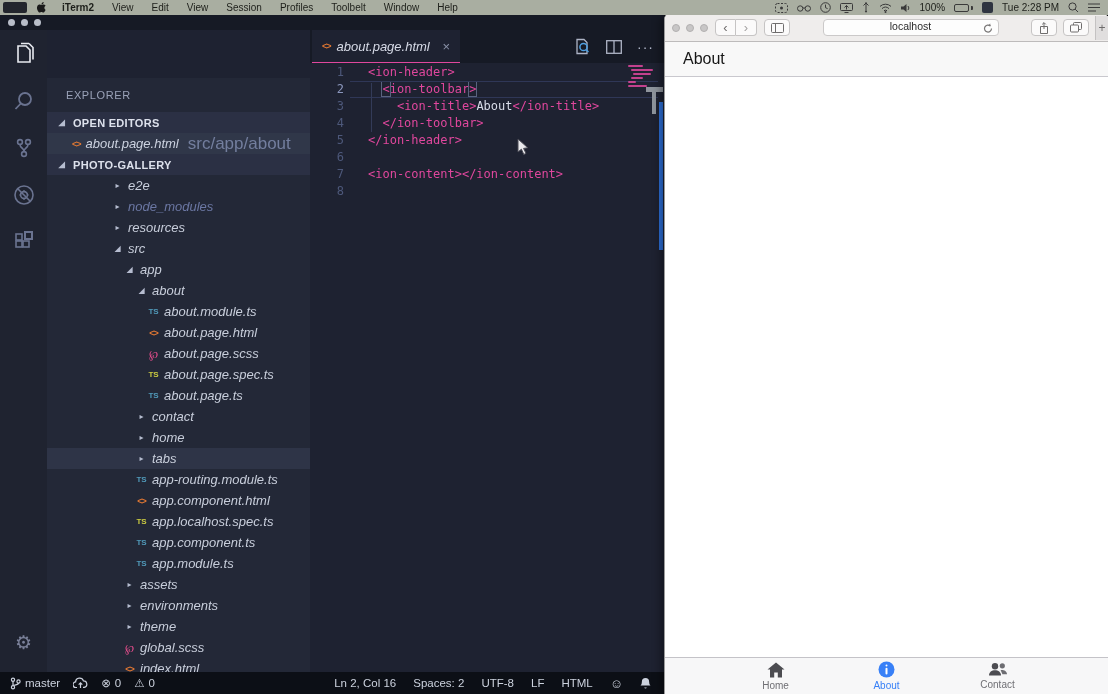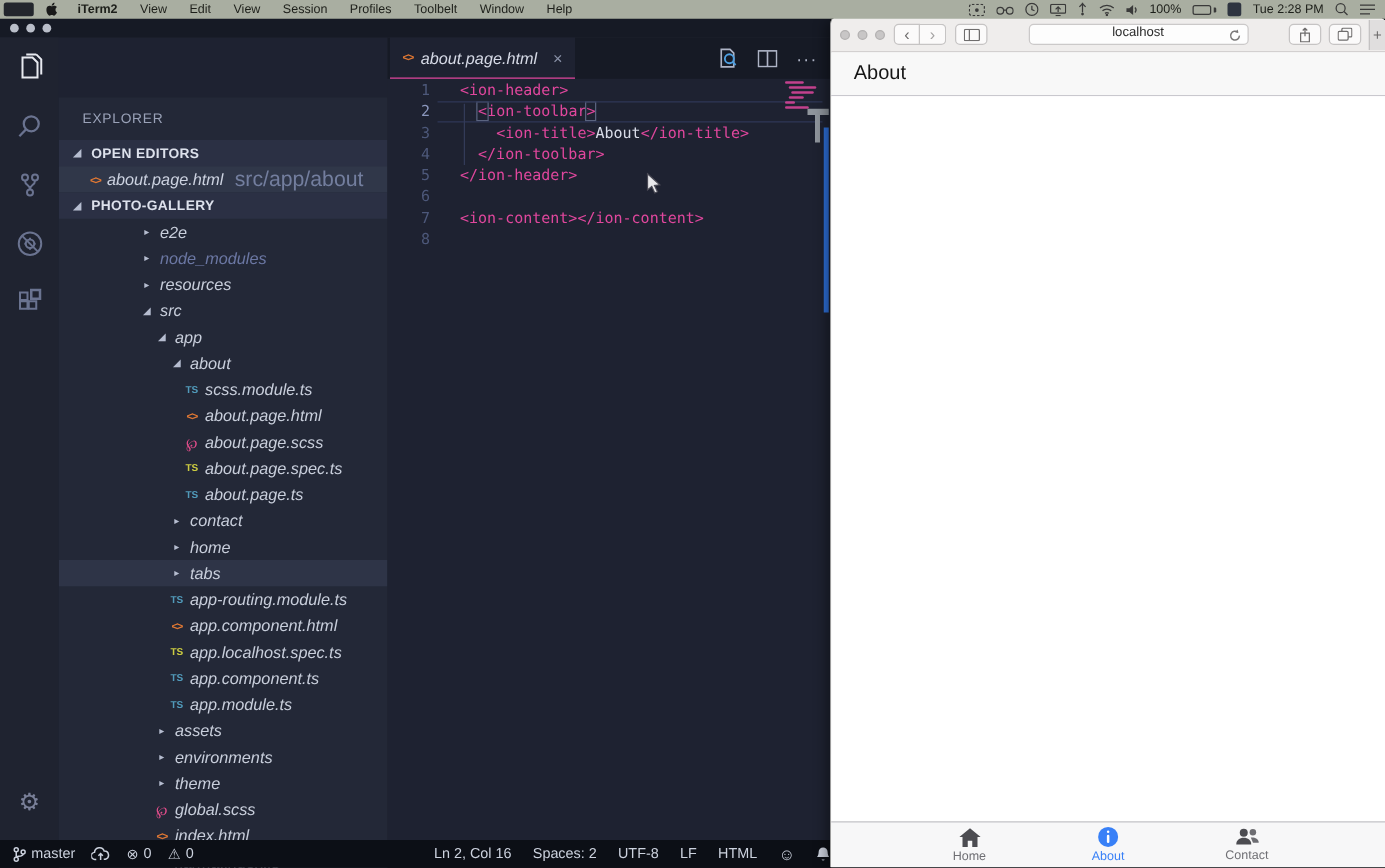--- a/index.html
+++ b/index.html
@@ -88,21 +88,21 @@
   .blue-strip{position:absolute;left:349px;top:72px;width:4px;height:148px;background:#2d6fd8;}
   .ibeam-bar{position:absolute;left:336px;top:57px;width:17px;height:5px;background:#8f959d;}
   .ibeam-stem{position:absolute;left:342px;top:61px;width:4px;height:23px;background:#8f959d;}
   .mouse-cursor{position:absolute;left:207px;top:108px;}
 
   
   .statusbar{position:absolute;left:0;bottom:0;width:664px;height:22px;background:#0c0f16;
              display:flex;align-items:center;color:#ccd2de;font-size:11.5px;}
   .sb-left{display:flex;align-items:center;gap:13px;padding-left:10px;}
   .sb-item{display:flex;align-items:center;gap:4px;white-space:nowrap;}
-  .sb-right{margin-left:auto;display:flex;align-items:center;gap:17px;}
+  .sb-right{margin-left:auto;display:flex;align-items:center;gap:17px;padding-right:13px;}
   .sb-right span{white-space:nowrap;}
   .smiley{font-size:13px;}
 
   
   .safari{position:absolute;left:664px;top:14px;width:444px;height:680px;background:#fff;
           border-radius:5px 5px 0 0;box-shadow:-3px 2px 10px rgba(0,0,0,.4);
           display:flex;flex-direction:column;border-left:1px solid #9b9b9b;}
   .sf-toolbar{height:28px;background:#efedec;border-bottom:1px solid #bdbbbb;border-radius:5px 5px 0 0;
               display:flex;align-items:center;padding:0 0 0 7px;gap:7px;}
   .sf-lights{display:flex;gap:6px;}
@@ -300,21 +300,21 @@
           <div class="trow" style="padding-left: 86px;">
             <span class="slot">
               <span class="twisty">◢</span>
             </span>
             <span class="tlabel">about</span>
           </div>
           <div class="trow" style="padding-left: 98px;">
             <span class="slot">
               <span class="ficon ts">TS</span>
             </span>
-            <span class="tlabel">scss.module.ts</span>
+            <span class="tlabel">about.module.ts</span>
           </div>
           <div class="trow" style="padding-left: 98px;">
             <span class="slot">
               <span class="ficon html">&lt;&gt;</span>
             </span>
             <span class="tlabel">about.page.html</span>
           </div>
           <div class="trow" style="padding-left: 98px;">
             <span class="slot">
               <span class="ficon scss">℘</span>

